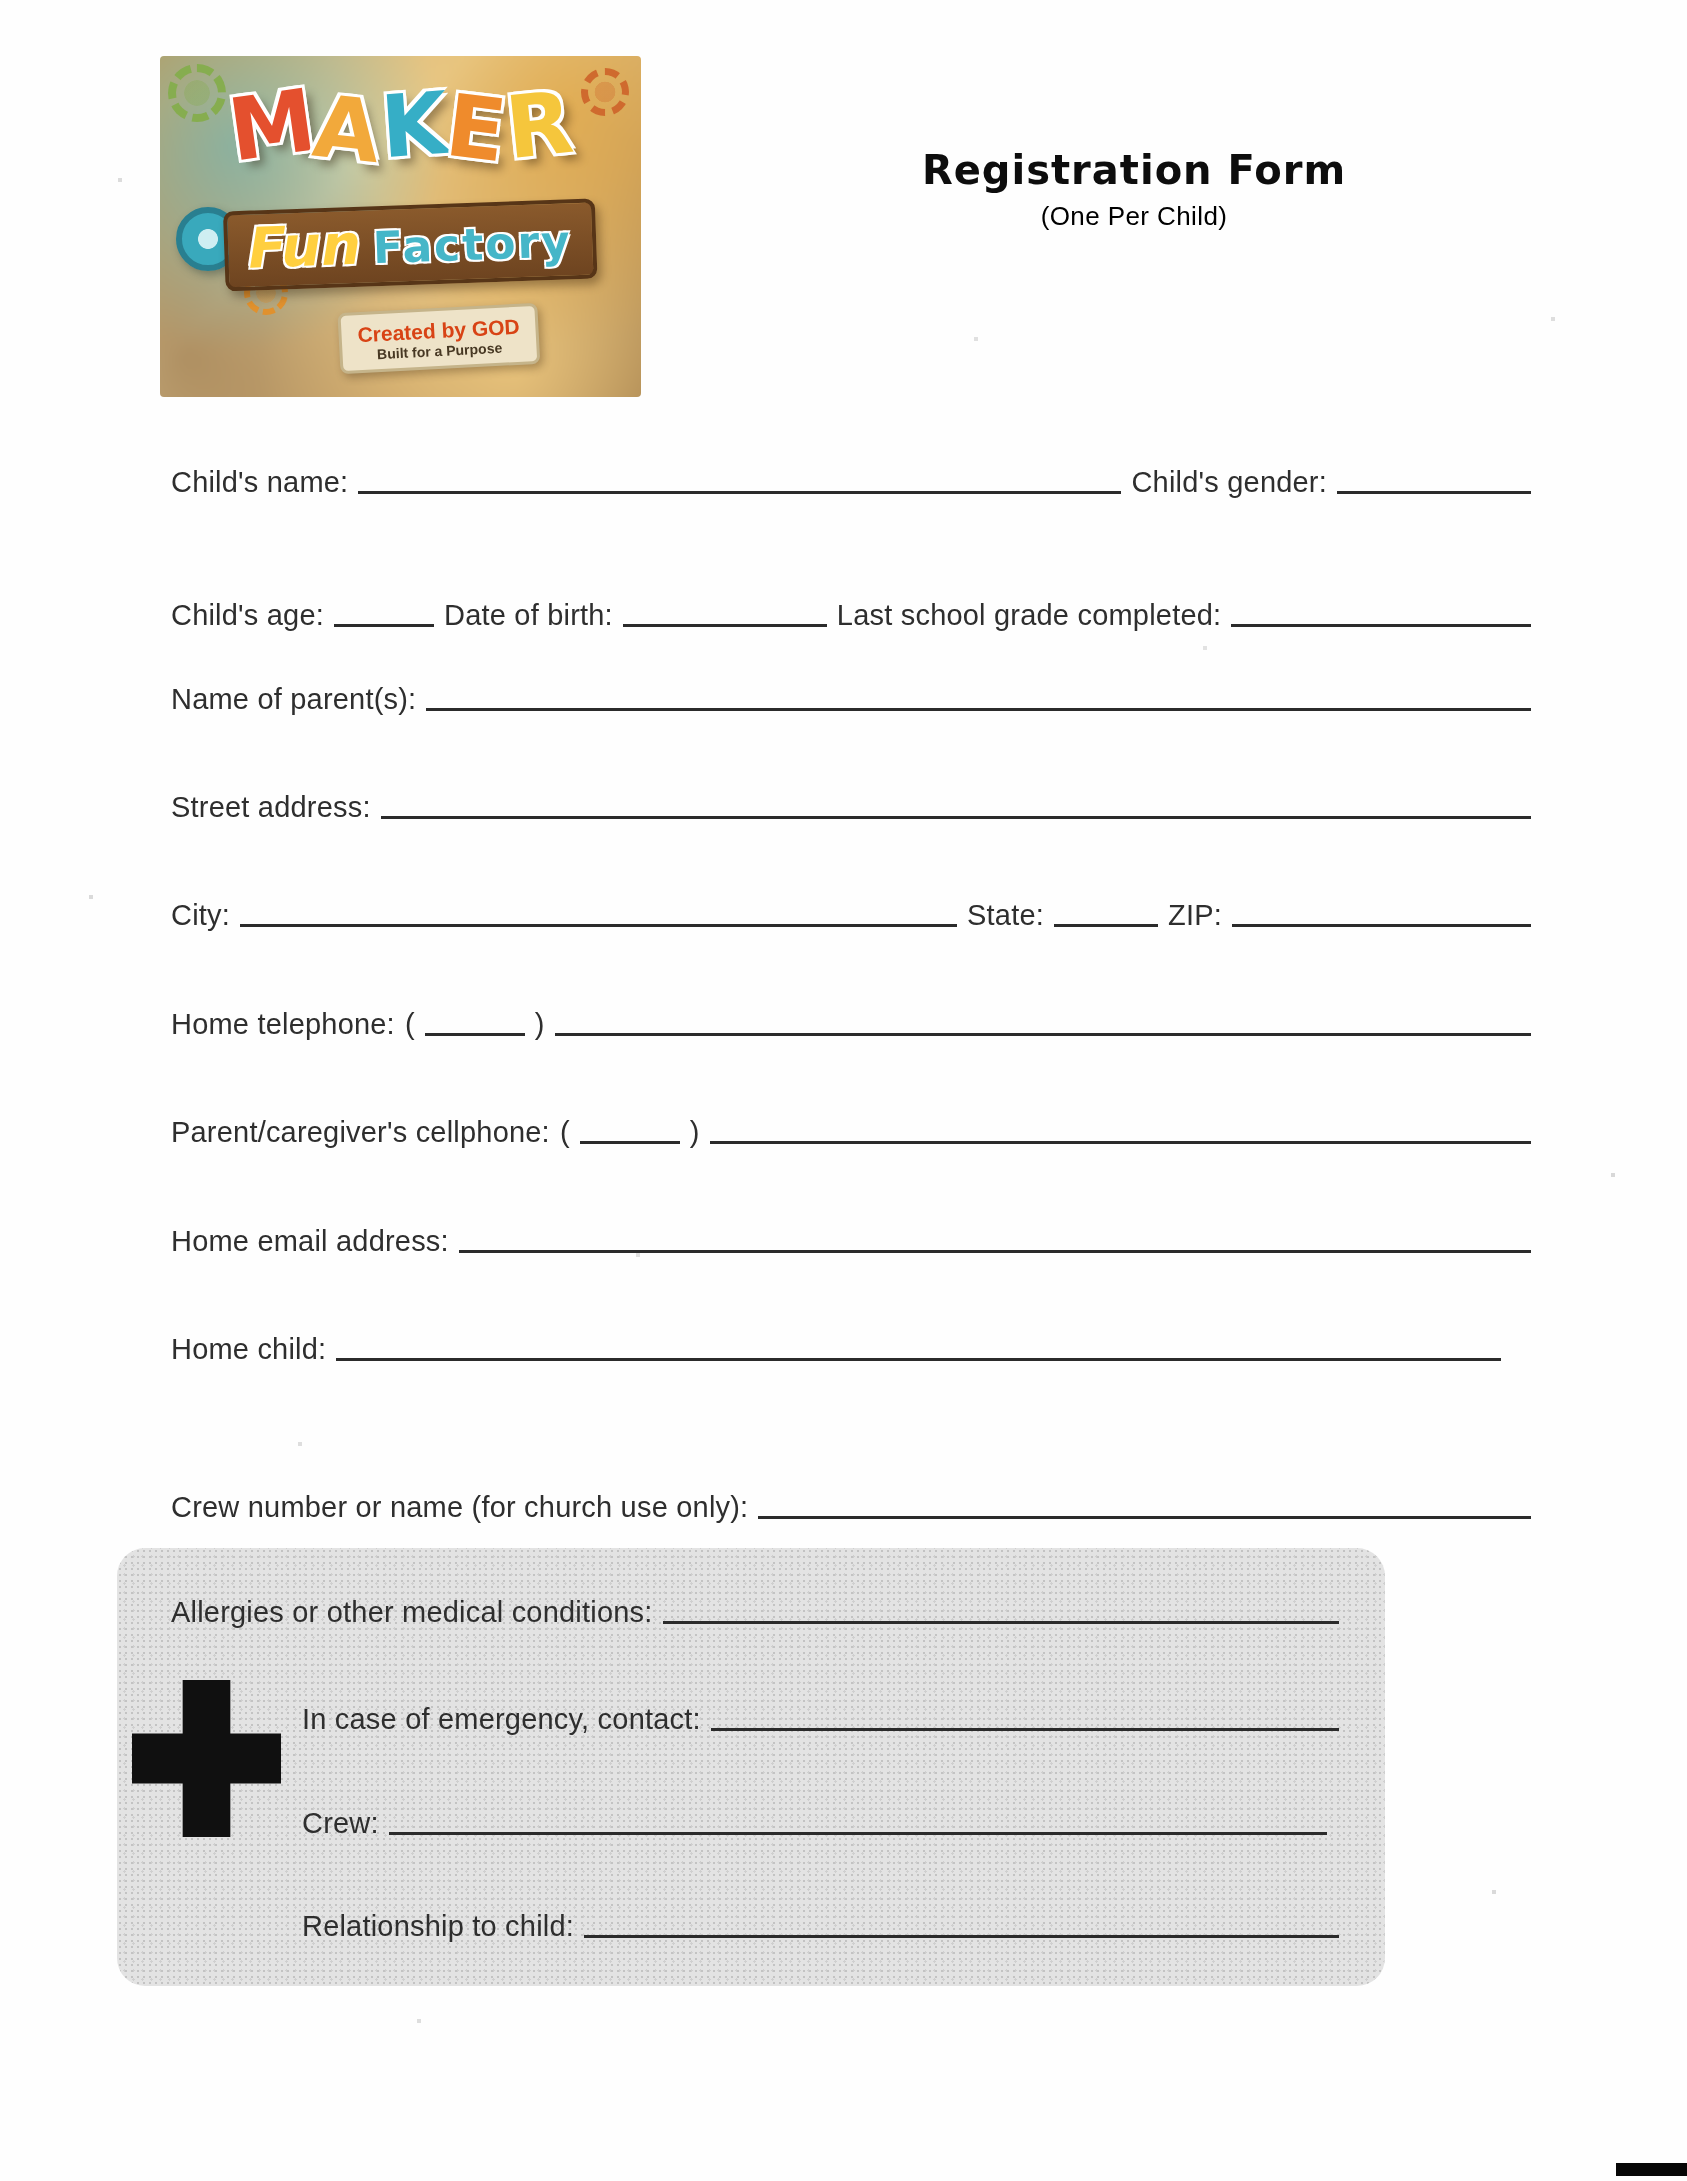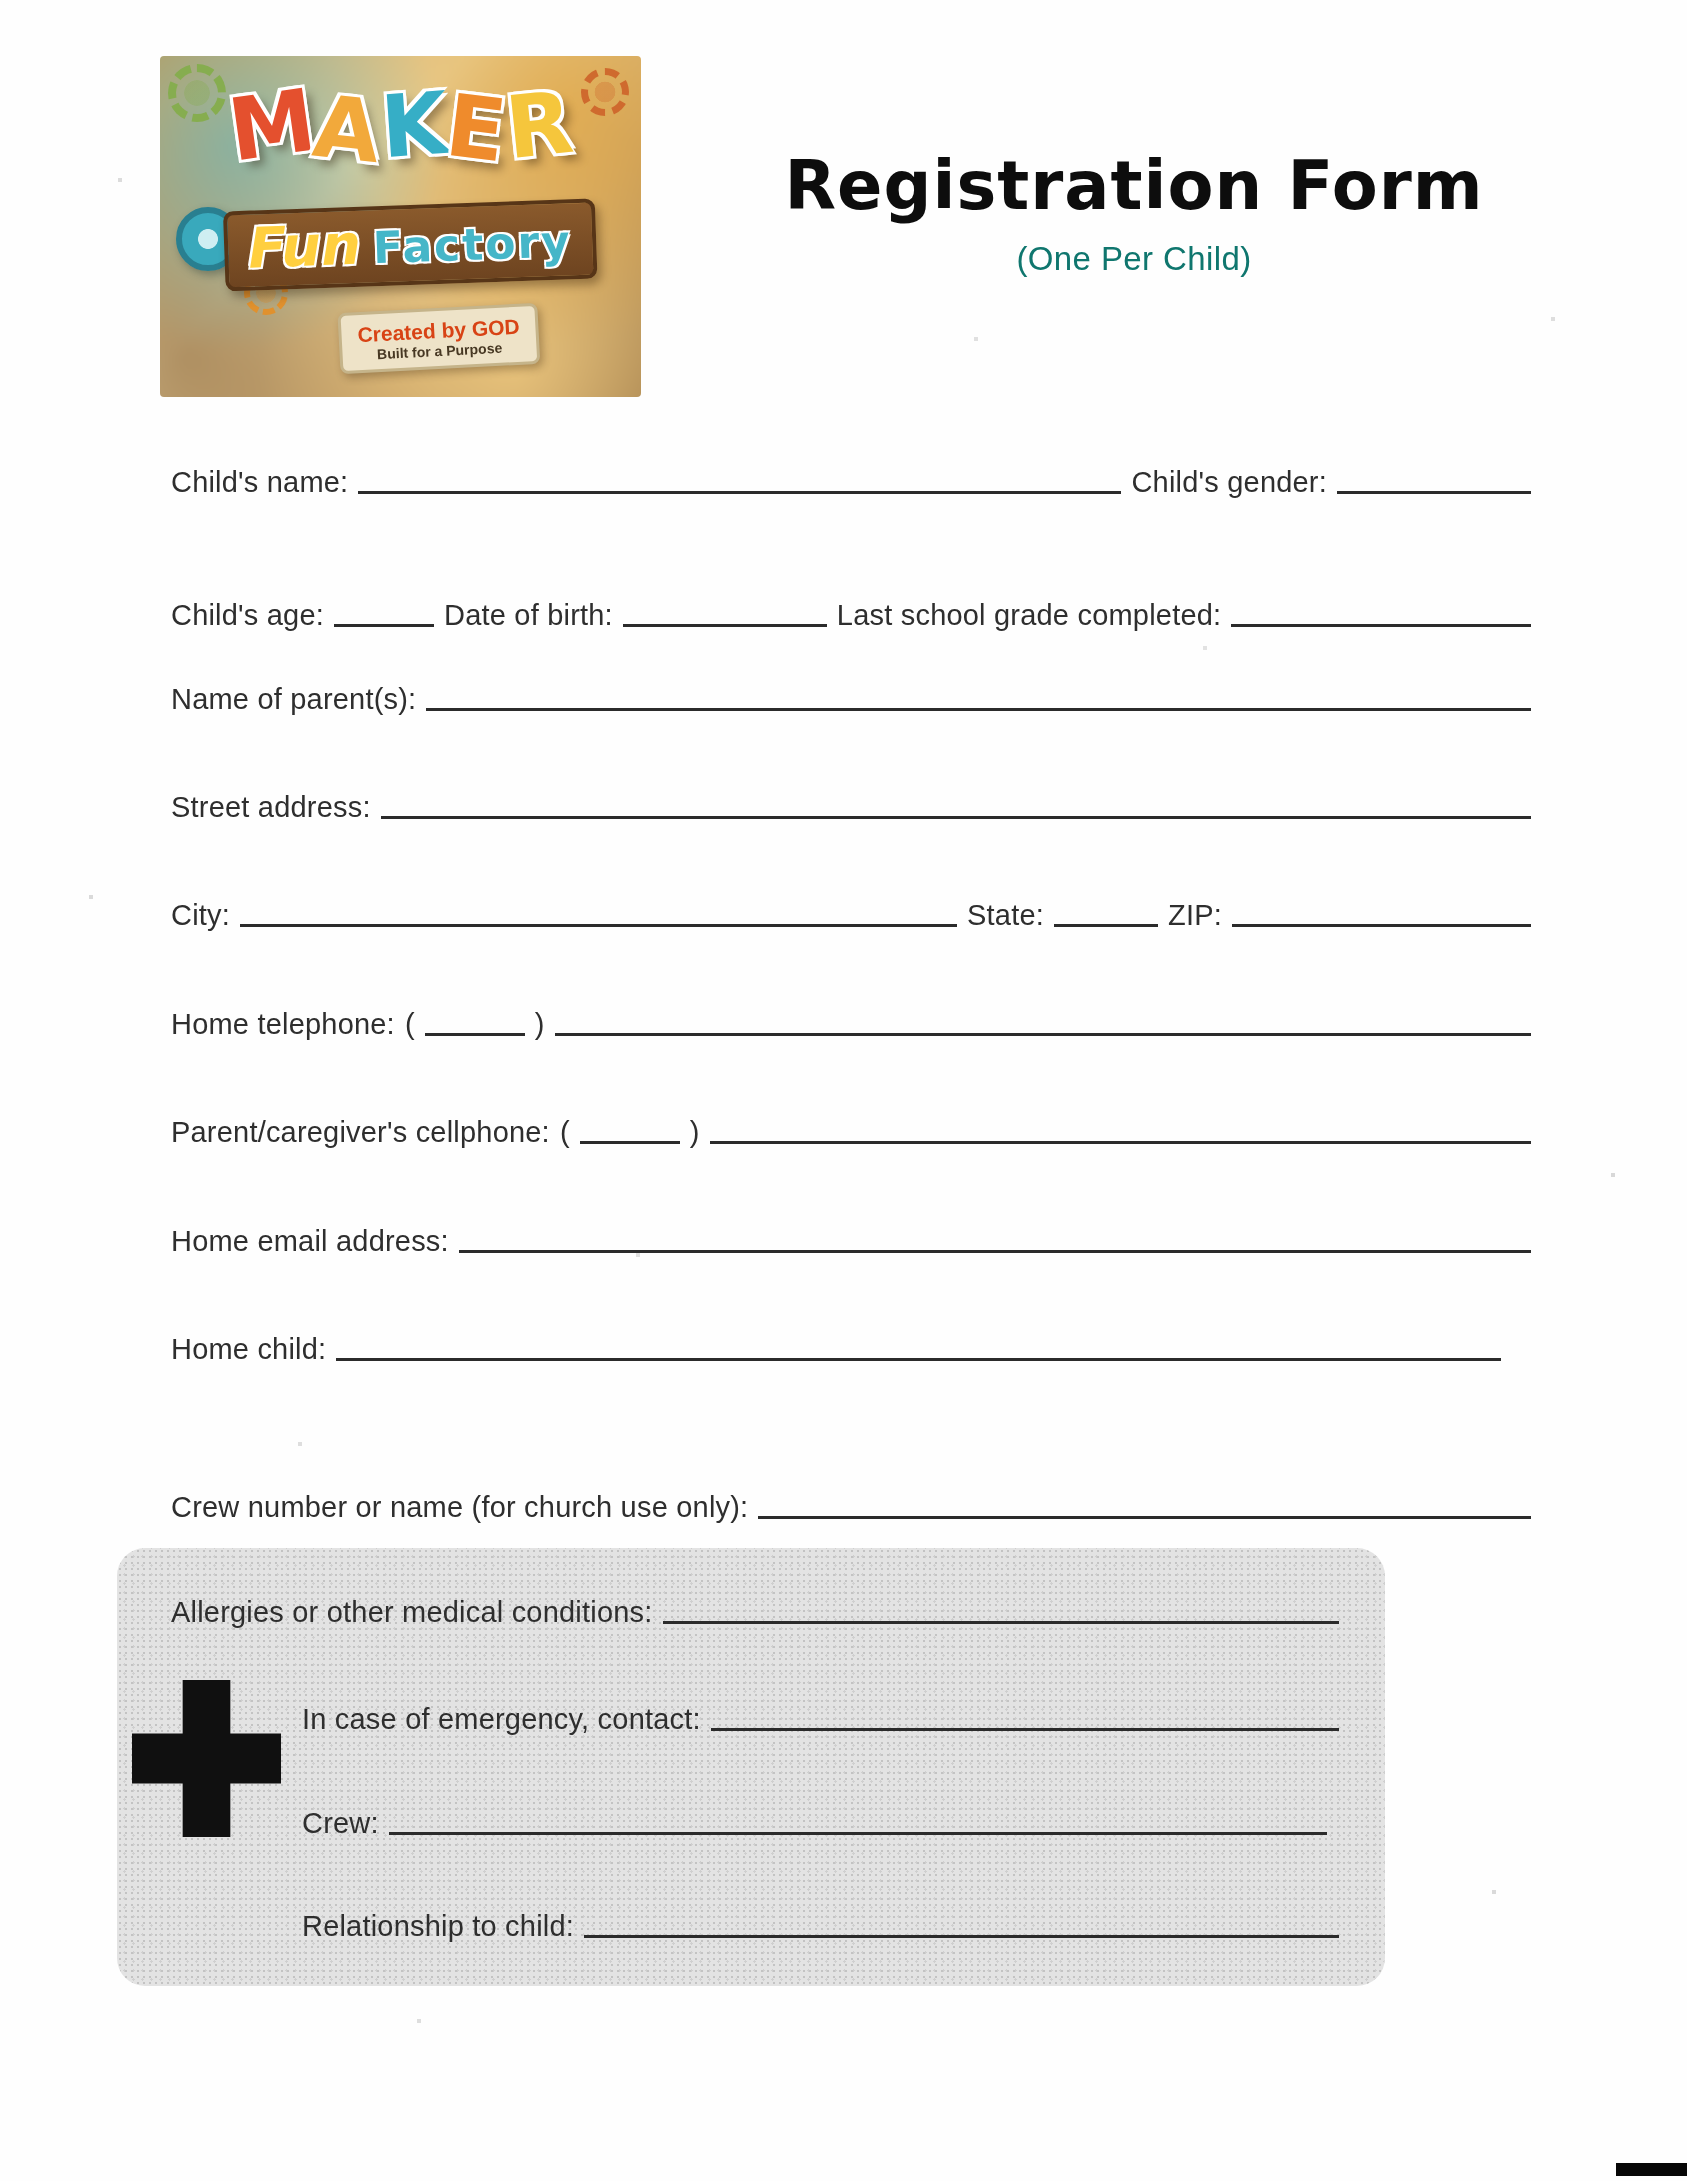--- a/index.html
+++ b/index.html
@@ -56,23 +56,23 @@
   .gear-rust   { top:12px; right:12px; width:48px; height:48px; border:7px dashed #cf6a2e;
                  background:radial-gradient(circle,#cf6a2e55 42%, transparent 44%); }
   .gear-orange { top:215px; left:84px; width:44px; height:44px; border:6px dashed #e0912e;
                  background:radial-gradient(circle,#e0912e55 42%, transparent 44%); }
   .spool { position:absolute; top:151px; left:16px; width:64px; height:64px; border-radius:50%;
     background:radial-gradient(circle,#cfeef2 0 26%, #39a9bc 28%); border:6px solid #297f90;
     box-shadow:3px 4px 8px rgba(20,40,40,.35); }
 
   
   .title-block { position:absolute; top:147px; left:756px; width:756px; text-align:center; }
-  .title { font-family:"DejaVu Sans", sans-serif; font-weight:900; font-size:67px;
+  .title { font-family:"DejaVu Sans", sans-serif; font-weight:900; font-size:40px;
            color:#0d0d0d; letter-spacing:1px; }
-  .subtitle { font-size:33px; color:#0f766e; margin-top:15px; letter-spacing:0.4px; }
+  .subtitle { font-size:26px; color:#000000; margin-top:8px; letter-spacing:0.4px; }
 
   
   .row { position:absolute; left:171px; right:157px; display:flex;
          align-items:flex-end; column-gap:10px; }
   .label { font-size:29px; color:#2e2e2e; line-height:1; white-space:nowrap;
            letter-spacing:0.2px; }
   .fill-line { flex:1 1 auto; height:3px; border-bottom:3px solid #2b2b2b; margin-bottom:3px; }
   .fill-line.fixed { flex:0 0 auto; }
 
   

